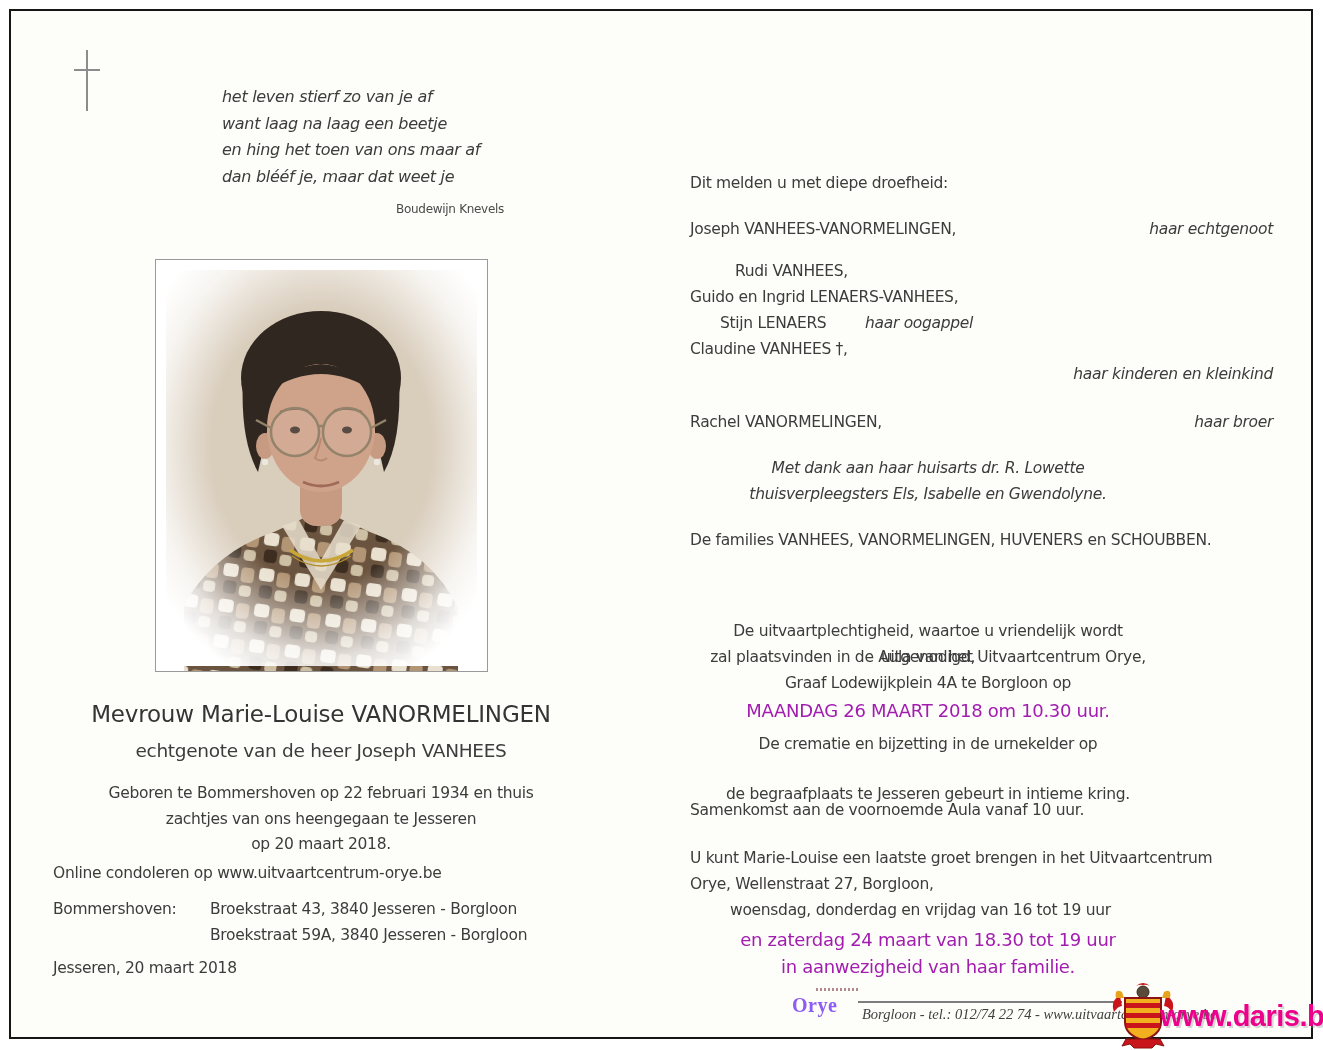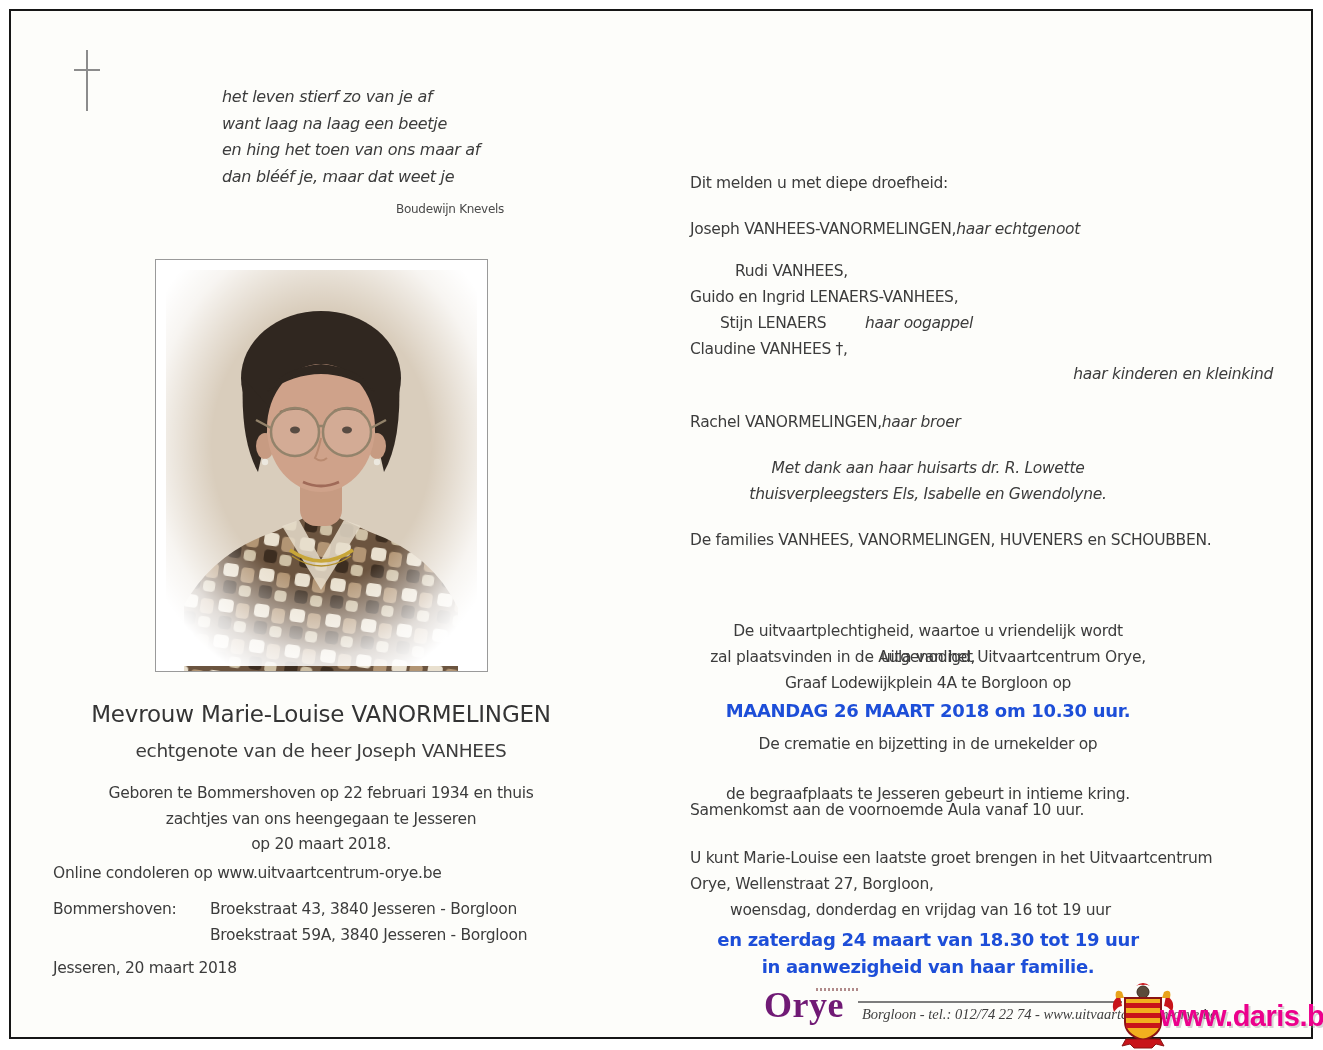--- a/index.html
+++ b/index.html
@@ -10,24 +10,24 @@
   }
   .frame {
     position:absolute; left:9px; top:9px; width:1300px; height:1026px;
     border:2px solid #161616; background:#fdfdfa; z-index:1;
   }
   .line {
     position:absolute; z-index:2; font-size:15.5px; line-height:26px;
     letter-spacing:-0.3px; white-space:nowrap;
   }
   .it { font-style:italic; }
-  .b  { font-weight:bold; color:#1d4ed8; }
+  .b  { font-weight:normal; color:#a21caf; }
   .ctr { text-align:center; white-space:normal; }
   .rt  { text-align:right; }
-  .row { display:flex; justify-content:flex-start; width:583px; }
+  .row { display:flex; justify-content:space-between; width:583px; }
   .big { font-size:18px; line-height:28px; }
   
   .cross-v { position:absolute; left:86px; top:50px; width:2px; height:61px; background:#8c8c8c; z-index:2; }
   .cross-h { position:absolute; left:74px; top:69px; width:26px; height:2px; background:#8c8c8c; z-index:2; }
   
   .poem { left:222px; top:84px; width:282px; font-size:16px; line-height:26.5px; }
   .poem-author { left:222px; top:196px; width:282px; font-size:12px; color:#4a4a4a; }
   
   .photo {
     position:absolute; left:155px; top:259px; width:333px; height:413px;
@@ -36,23 +36,23 @@
   
   .name    { left:40px; top:699px;  width:562px; font-size:23px; line-height:30px; letter-spacing:-0.2px; color:#343434; }
   .spouse  { left:40px; top:738px;  width:562px; font-size:18.5px; line-height:26px; }
   .life    { left:40px; top:781px;  width:562px; line-height:25.5px; white-space:normal; }
   
   .orye-tag {
     position:absolute; left:816px; top:988px; width:44px; height:3px; z-index:2;
     background:repeating-linear-gradient(90deg,#b08a8a 0 2px, transparent 2px 4px);
   }
   .orye-name {
-    position:absolute; left:764px; top:990px; z-index:2;
-    font-family:"Liberation Serif", serif; font-size:36px; font-weight:700;
-    color:#701a75; letter-spacing:0.5px; line-height:30px;
+    position:absolute; left:792px; top:990px; z-index:2;
+    font-family:"Liberation Serif", serif; font-size:20px; font-weight:700;
+    color:#8b5cf6; letter-spacing:0.5px; line-height:30px;
   }
   .footer-divider { position:absolute; left:858px; top:1001px; width:264px; height:1.5px; background:#7d7d7d; z-index:2; }
   .contact {
     position:absolute; left:862px; top:1006px; z-index:2;
     font-family:"Liberation Serif", serif; font-style:italic;
     font-size:14.5px; color:#3f3f3f; white-space:nowrap;
   }
   .crest { position:absolute; left:1108px; top:982px; z-index:3; }
   .daris {
     position:absolute; left:1160px; top:1000px; z-index:4;

